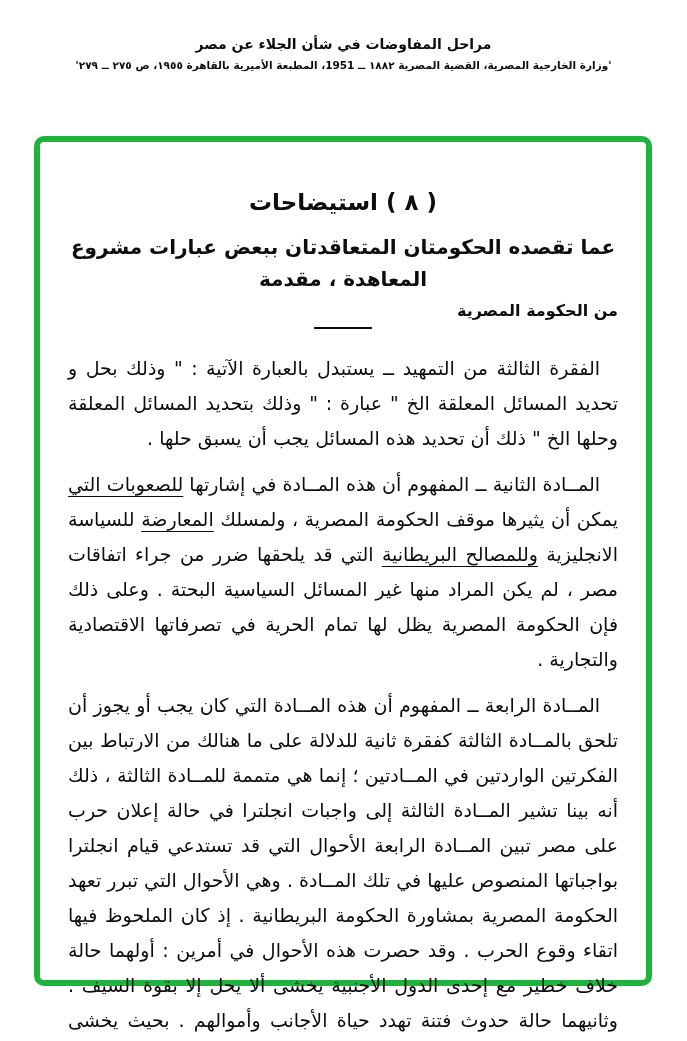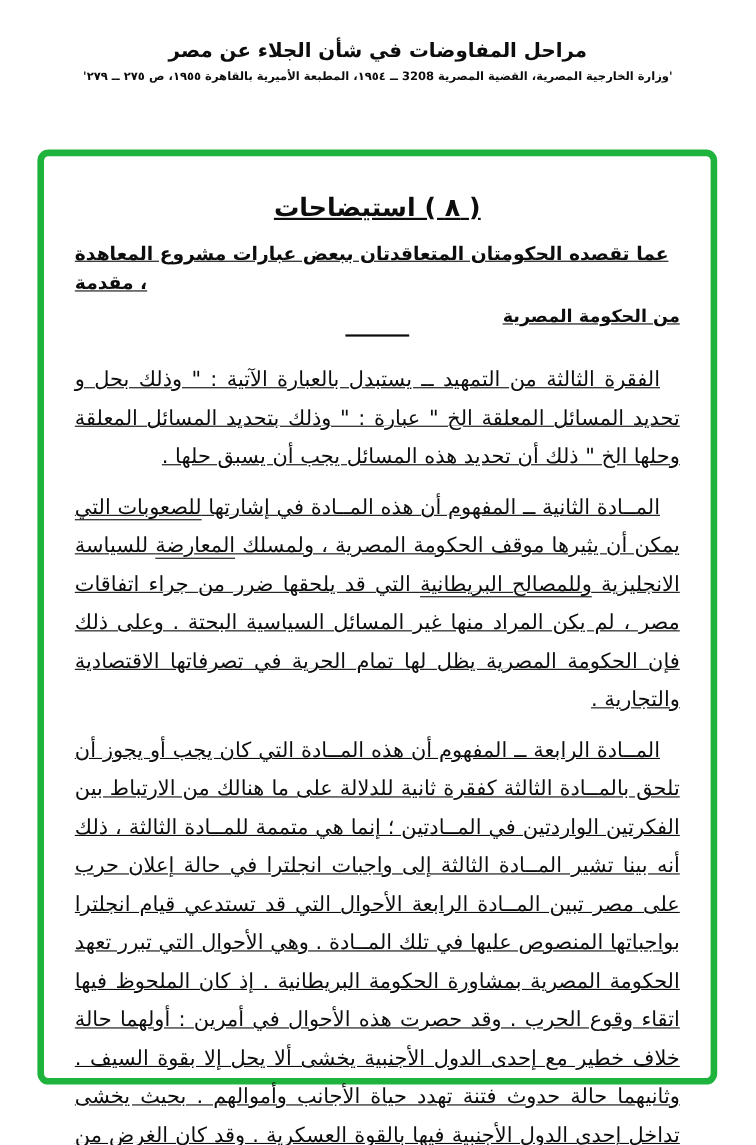--- a/index.html
+++ b/index.html
@@ -3,37 +3,37 @@
 <meta charset="utf-8">
 <style>
   html,body{margin:0;padding:0;}
   body{
     width:687px;height:1041px;background:#ffffff;overflow:hidden;position:relative;
     font-family:"DejaVu Sans",sans-serif;color:#0d0d0d;
   }
   .page{position:absolute;inset:0;}
   
   .header{position:absolute;top:36px;left:0;right:0;text-align:center;direction:rtl;}
-  .header-line1{font-size:18px;font-weight:bold;letter-spacing:.2px;}
+  .header-line1{font-size:14px;font-weight:bold;letter-spacing:.2px;}
   .header-line2{font-size:14.5px;font-weight:bold;margin-top:11px;}
   .header-line3{font-size:10.5px;font-weight:bold;margin-top:7px;}
   
   .frame{
     position:absolute;left:34px;top:136px;width:606px;height:838px;
     border:6px solid #1eb33c;border-radius:10px;background:#ffffff;
   }
   .frame-inner{
     position:absolute;top:0;left:0;right:0;bottom:0;
-    padding:30px 28px 0 28px;direction:rtl;text-decoration:underline;
+    padding:43px 28px 0 28px;direction:rtl;
   }
   .doc-title{
     text-align:center;font-size:23px;font-weight:600;margin-top:4px;
   }
   .doc-subtitle{
-    text-align:left;font-size:17px;font-weight:600;margin-top:16px;line-height:1.6;
+    text-align:center;font-size:20px;font-weight:600;margin-top:16px;line-height:1.6;
   }
   .doc-from{
     text-align:right;font-size:16px;font-weight:600;margin-top:6px;
   }
   .rule{
     width:58px;height:2px;background:#0d0d0d;margin:7px auto 0 auto;
   }
   .doc-body{margin-top:22px;}
   .para{
     font-size:19px;line-height:35px;text-align:justify;
@@ -42,21 +42,21 @@
   .para + .para{margin-top:11px;}
   .u{text-decoration:underline;text-underline-offset:5px;}
 </style>
 </head>
 <body>
 
 <div class="page" lang="ar">
 
   <div class="header">
     <div class="header-line1">مراحل المفاوضات في شأن الجلاء عن مصر</div>
-    <div class="header-line3">'وزارة الخارجية المصرية، القضية المصرية 3208 ــ ١٩٥٤، المطبعة الأميرية بالقاهرة ١٩٥٥، ص ٢٧٥ ــ ٢٧٩'</div>
+    <div class="header-line3">'وزارة الخارجية المصرية، القضية المصرية ١٨٨٢ ــ 1951، المطبعة الأميرية بالقاهرة ١٩٥٥، ص ٢٧٥ ــ ٢٧٩'</div>
   </div>
 
   <div class="frame">
     <div class="frame-inner">
 
       <div class="doc-title">( ٨ ) استيضاحات</div>
 
       <div class="doc-subtitle">عما تقصده الحكومتان المتعاقدتان ببعض عبارات مشروع المعاهدة ، مقدمة</div>
 
       <div class="doc-from">من الحكومة المصرية</div>

